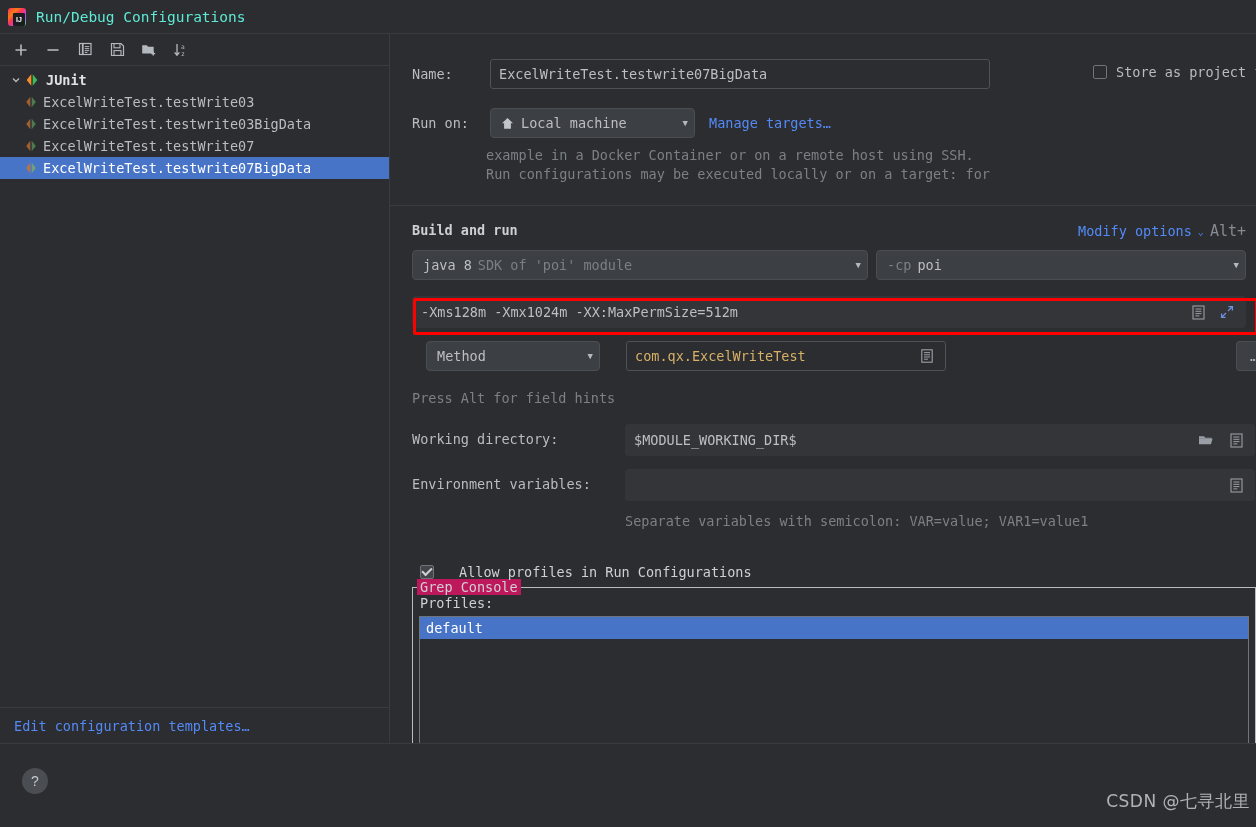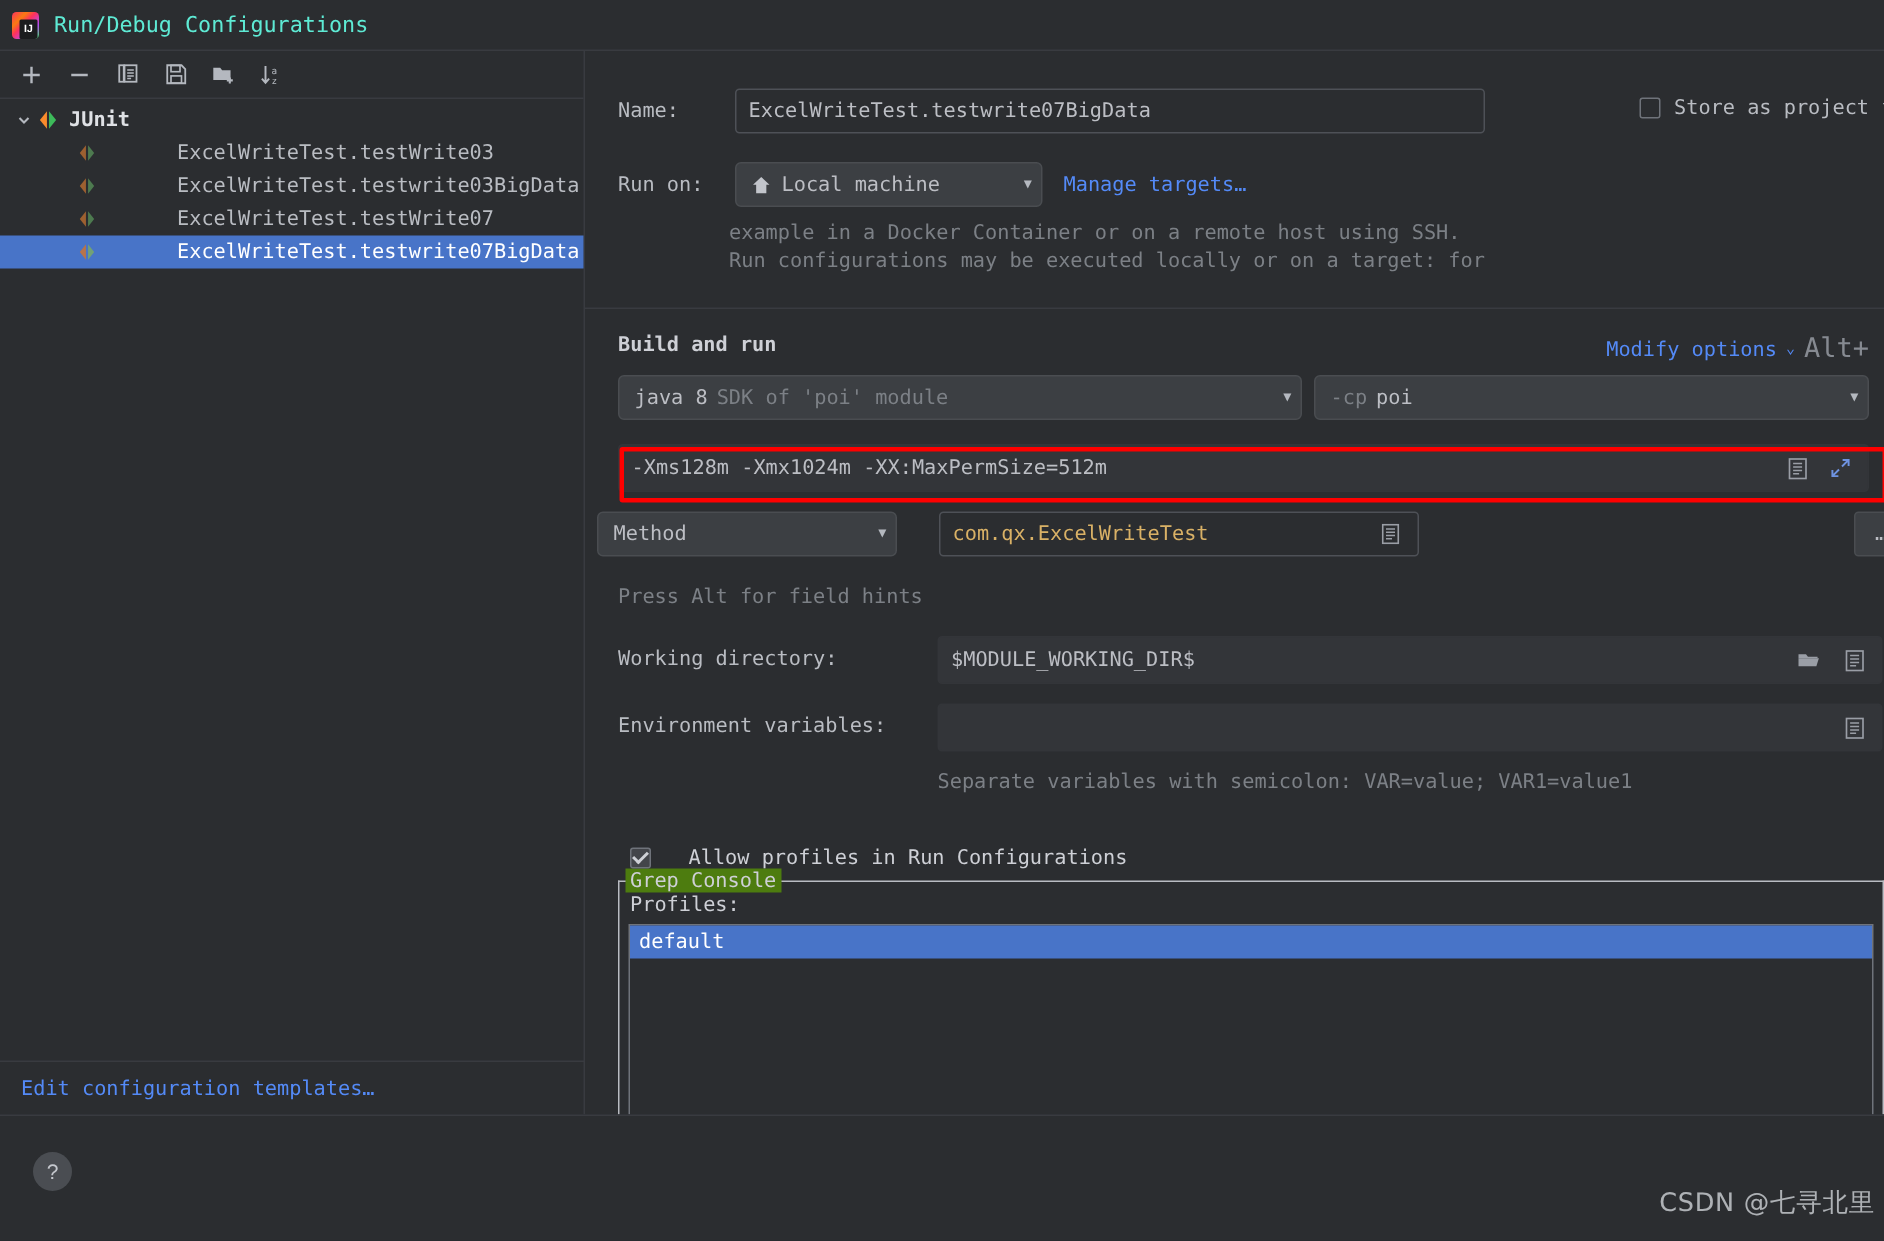--- a/index.html
+++ b/index.html
@@ -48,21 +48,21 @@
     color: #b4b8bf; cursor: pointer; border-radius: 3px;
   }
   .tb-btn svg { display: block; }
 
   .tree { padding-top: 3px; }
   .tree-row {
     height: 22px; display: flex; align-items: center;
     font-size: 13.5px; color: #b9bcc2; cursor: pointer; white-space: nowrap;
   }
   .tree-row.group { color: #dfe1e5; font-weight: bold; padding-left: 8px; }
-  .tree-row.child { padding-left: 50px; gap: 48px; }
+  .tree-row.child { padding-left: 23px; }
   .tree-row.selected { background: #4874c8; color: #ffffff; }
   .chev {
     width: 16px; display: inline-flex; align-items: center; justify-content: center;
     color: #b4b8bf; flex: none;
   }
   .junit-icon { width: 16px; height: 16px; margin-right: 6px; flex: none; }
   .child .junit-icon { margin-right: 4px; }
 
   .edit-templates {
     position: absolute; left: 0; bottom: 0; width: 390px; height: 36px;
@@ -71,21 +71,21 @@
     border-top: 1px solid #393b40;
   }
 
   
   .main {
     position: absolute; left: 390px; top: 34px; width: 866px; height: 709px;
     background: #2b2d30; overflow: hidden;
   }
   .row { display: flex; align-items: center; }
   .lbl { color: #b9bcc2; font-size: 13.5px; white-space: nowrap; }
-  .lbl-dim { color: #868a91; font-size: 18px; }
+  .lbl-dim { color: #868a91; font-size: 15px; }
 
   .textfield {
     background: #2b2d30; border: 1px solid #4e5157; border-radius: 3px;
     height: 30px; color: #bcbec4; font-size: 13.5px;
     display: flex; align-items: center; padding: 0 8px;
     font-family: "DejaVu Sans Mono","Liberation Mono",monospace;
   }
   .textfield.flat { background: #333539; border-color: #333539; }
 
   .combo {
@@ -128,21 +128,21 @@
   
   .groupbox {
     position: absolute; border: 1px solid #b9bcc2;
     border-top: none;
   }
   .groupbox-top {
     position: absolute; height: 1px; background: #b9bcc2;
   }
   .group-title {
     position: absolute; color: #ced0d6; font-size: 13.5px;
-    background: #4d7c0f; padding: 0 3px;
+    background: #be185d; padding: 0 3px;
   }
 
   .list-box {
     position: absolute; border: 1px solid #6f737a; background: #2b2d30;
   }
   .list-item-sel {
     background: #4874c8; color: #fff; font-size: 13.5px;
     height: 22px; display: flex; align-items: center; padding-left: 6px;
   }
 
@@ -349,21 +349,21 @@
           </svg>
         </span>
         <span class="icon-btn">
           <svg width="14" height="14" viewBox="0 0 14 14">
             <path d="M8.4 1.6h4v4M12.4 1.6L8 6M5.6 12.4h-4v-4M1.6 12.4L6 8" stroke="#6e92e0" stroke-width="1.3" fill="none"></path>
           </svg>
         </span>
       </span>
     </div>
 
-    <div class="combo" style="position:absolute; left:8px; top:307px; width:200px;">
+    <div class="combo" style="position:absolute; left:36px; top:307px; width:174px;">
       <span>Method</span>
       <span class="caret">▼</span>
     </div>
     <div class="textfield" style="position:absolute; left:236px; top:307px; width:320px; color:#d9b166;">
       <span>com.qx.ExcelWriteTest</span>
       <span class="icon-btn" style="margin-left:auto;">
         <svg width="12" height="14" viewBox="0 0 12 14">
           <rect x="0.8" y="0.8" width="10.4" height="12.4" fill="none" stroke="#9a9ea6" stroke-width="1.1"></rect>
           <path d="M3 3.6h6M3 5.8h6M3 8h6M3 10.2h4" stroke="#9a9ea6" stroke-width="1"></path>
         </svg>

